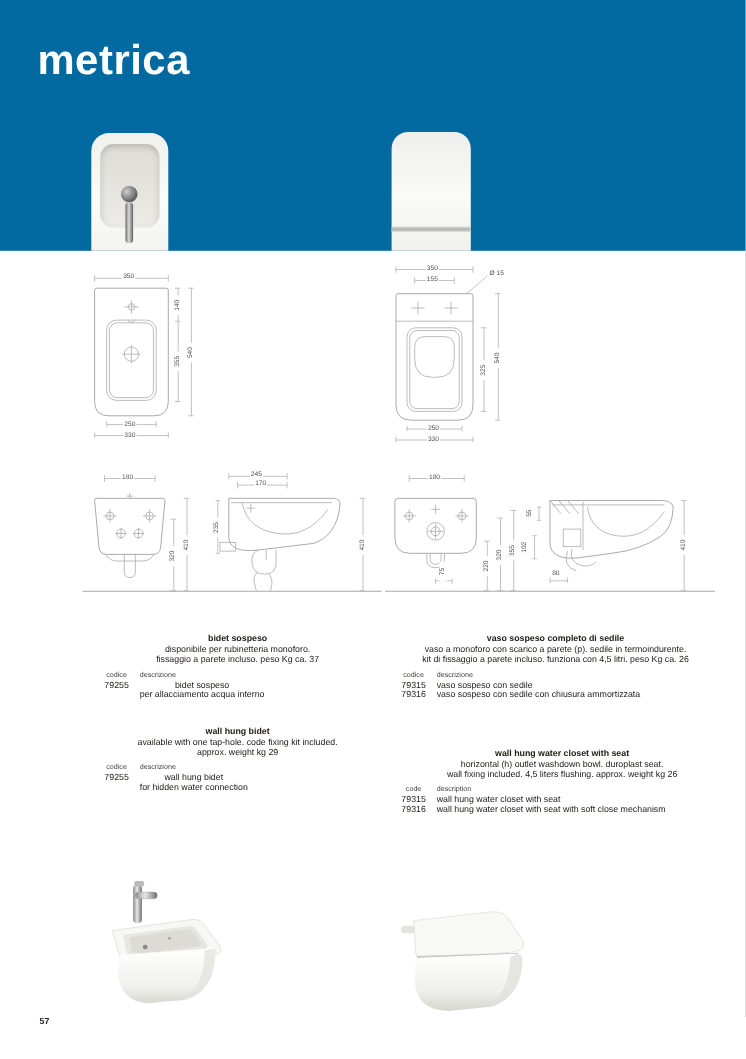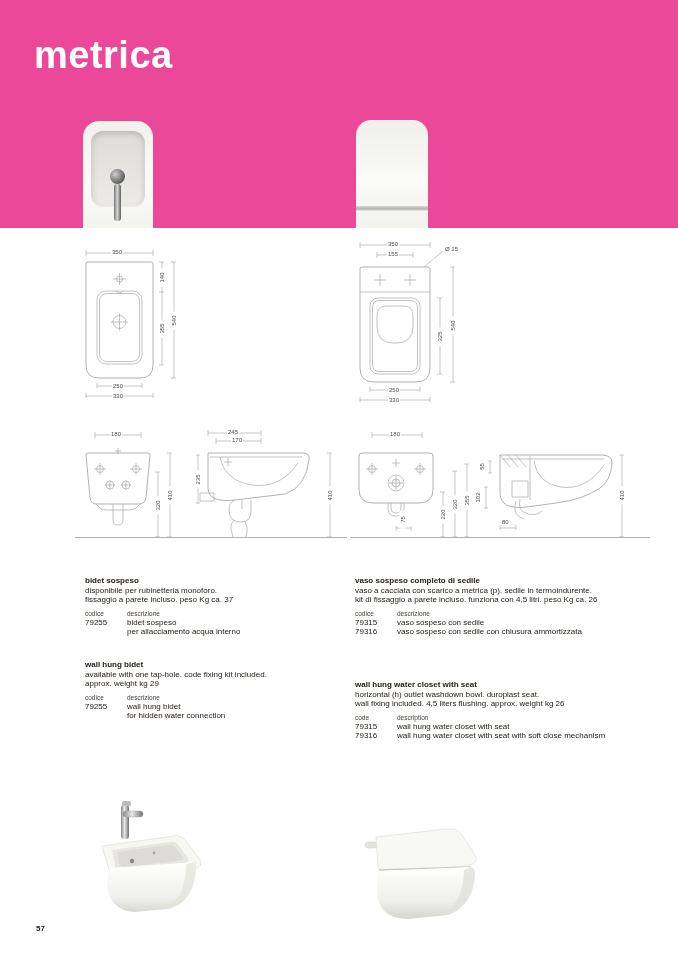--- a/index.html
+++ b/index.html
@@ -28,38 +28,38 @@
   .draw { position:absolute; }
   .draw svg { display:block; overflow:visible; }
   .shape { fill:#fff; stroke:#9e9e9e; stroke-width:0.8; stroke-linejoin:round; }
   .shape2 { fill:none; stroke:#a8a8a8; stroke-width:0.7; }
   .dimline { fill:none; stroke:#b0b0b0; stroke-width:0.7; }
   .dim { position:absolute; font-size:6px; line-height:7px; color:#4d4d4d; background:#fff; padding:0 1px; white-space:nowrap; }
   .dimv { transform:rotate(-90deg); transform-origin:center; width:18px; text-align:center; padding:0; background:#fff; }
   .base { position:absolute; border-top:1px solid #b0b0b0; height:0; }
 
   
-  .sec { position:absolute; color:#262019; }
+  .sec { position:absolute; color:#262019;text-align:center; }
   .sec .title { font-weight:bold; font-size:8px; line-height:9.5px; }
   .sec .line { font-size:8px; line-height:9.5px; }
   .cols { display:flex; font-size:6.5px; line-height:8px; color:#45403a; margin-top:5px; }
   .cols .c1 { width:42px; flex:0 0 42px; }
   .prow { display:flex; font-size:8px; line-height:9.5px; }
   .prow .code { width:42px; flex:0 0 42px; }
 
   
   .photo { position:absolute; }
   .pagenum { position:absolute; left:36px; top:924px; font-size:8px; font-weight:bold; color:#262019; }
 </style>
 </head>
 <body>
 
 <div class="page">
 
-  <div class="header" id="hdr" style="background: #ec4899;">
+  <div class="header" id="hdr" style="background: #0369a1;">
     <div class="logo">metrica</div>
   </div>
 
   <div class="photo-bidet-top">
     <div class="recess"></div>
     <div class="taphole"></div>
     <div class="spout"></div>
   </div>
   <div class="photo-wc-top">
     <div class="seam"></div>
@@ -179,21 +179,21 @@
       <span class="code">79255</span>
       <span>
         <span style="display:block;">bidet sospeso</span>
         <span style="display:block;">per allacciamento acqua interno</span>
       </span>
     </div>
   </div>
 
   <div class="sec" style="left:355px; top:576px; width:300px;">
     <div class="title">vaso sospeso completo di sedile</div>
-    <div class="line">vaso a cacciata con scarico a metrica (p). sedile in termoindurente.</div>
+    <div class="line">vaso a monoforo con scarico a parete (p). sedile in termoindurente.</div>
     <div class="line">kit di fissaggio a parete incluso. funziona con 4,5 litri. peso Kg ca. 26</div>
     <div class="cols">
       <span class="c1">codice</span>
       <span>descrizione</span>
     </div>
     <div class="prow">
       <span class="code">79315</span>
       <span>vaso sospeso con sedile</span>
     </div>
     <div class="prow">

